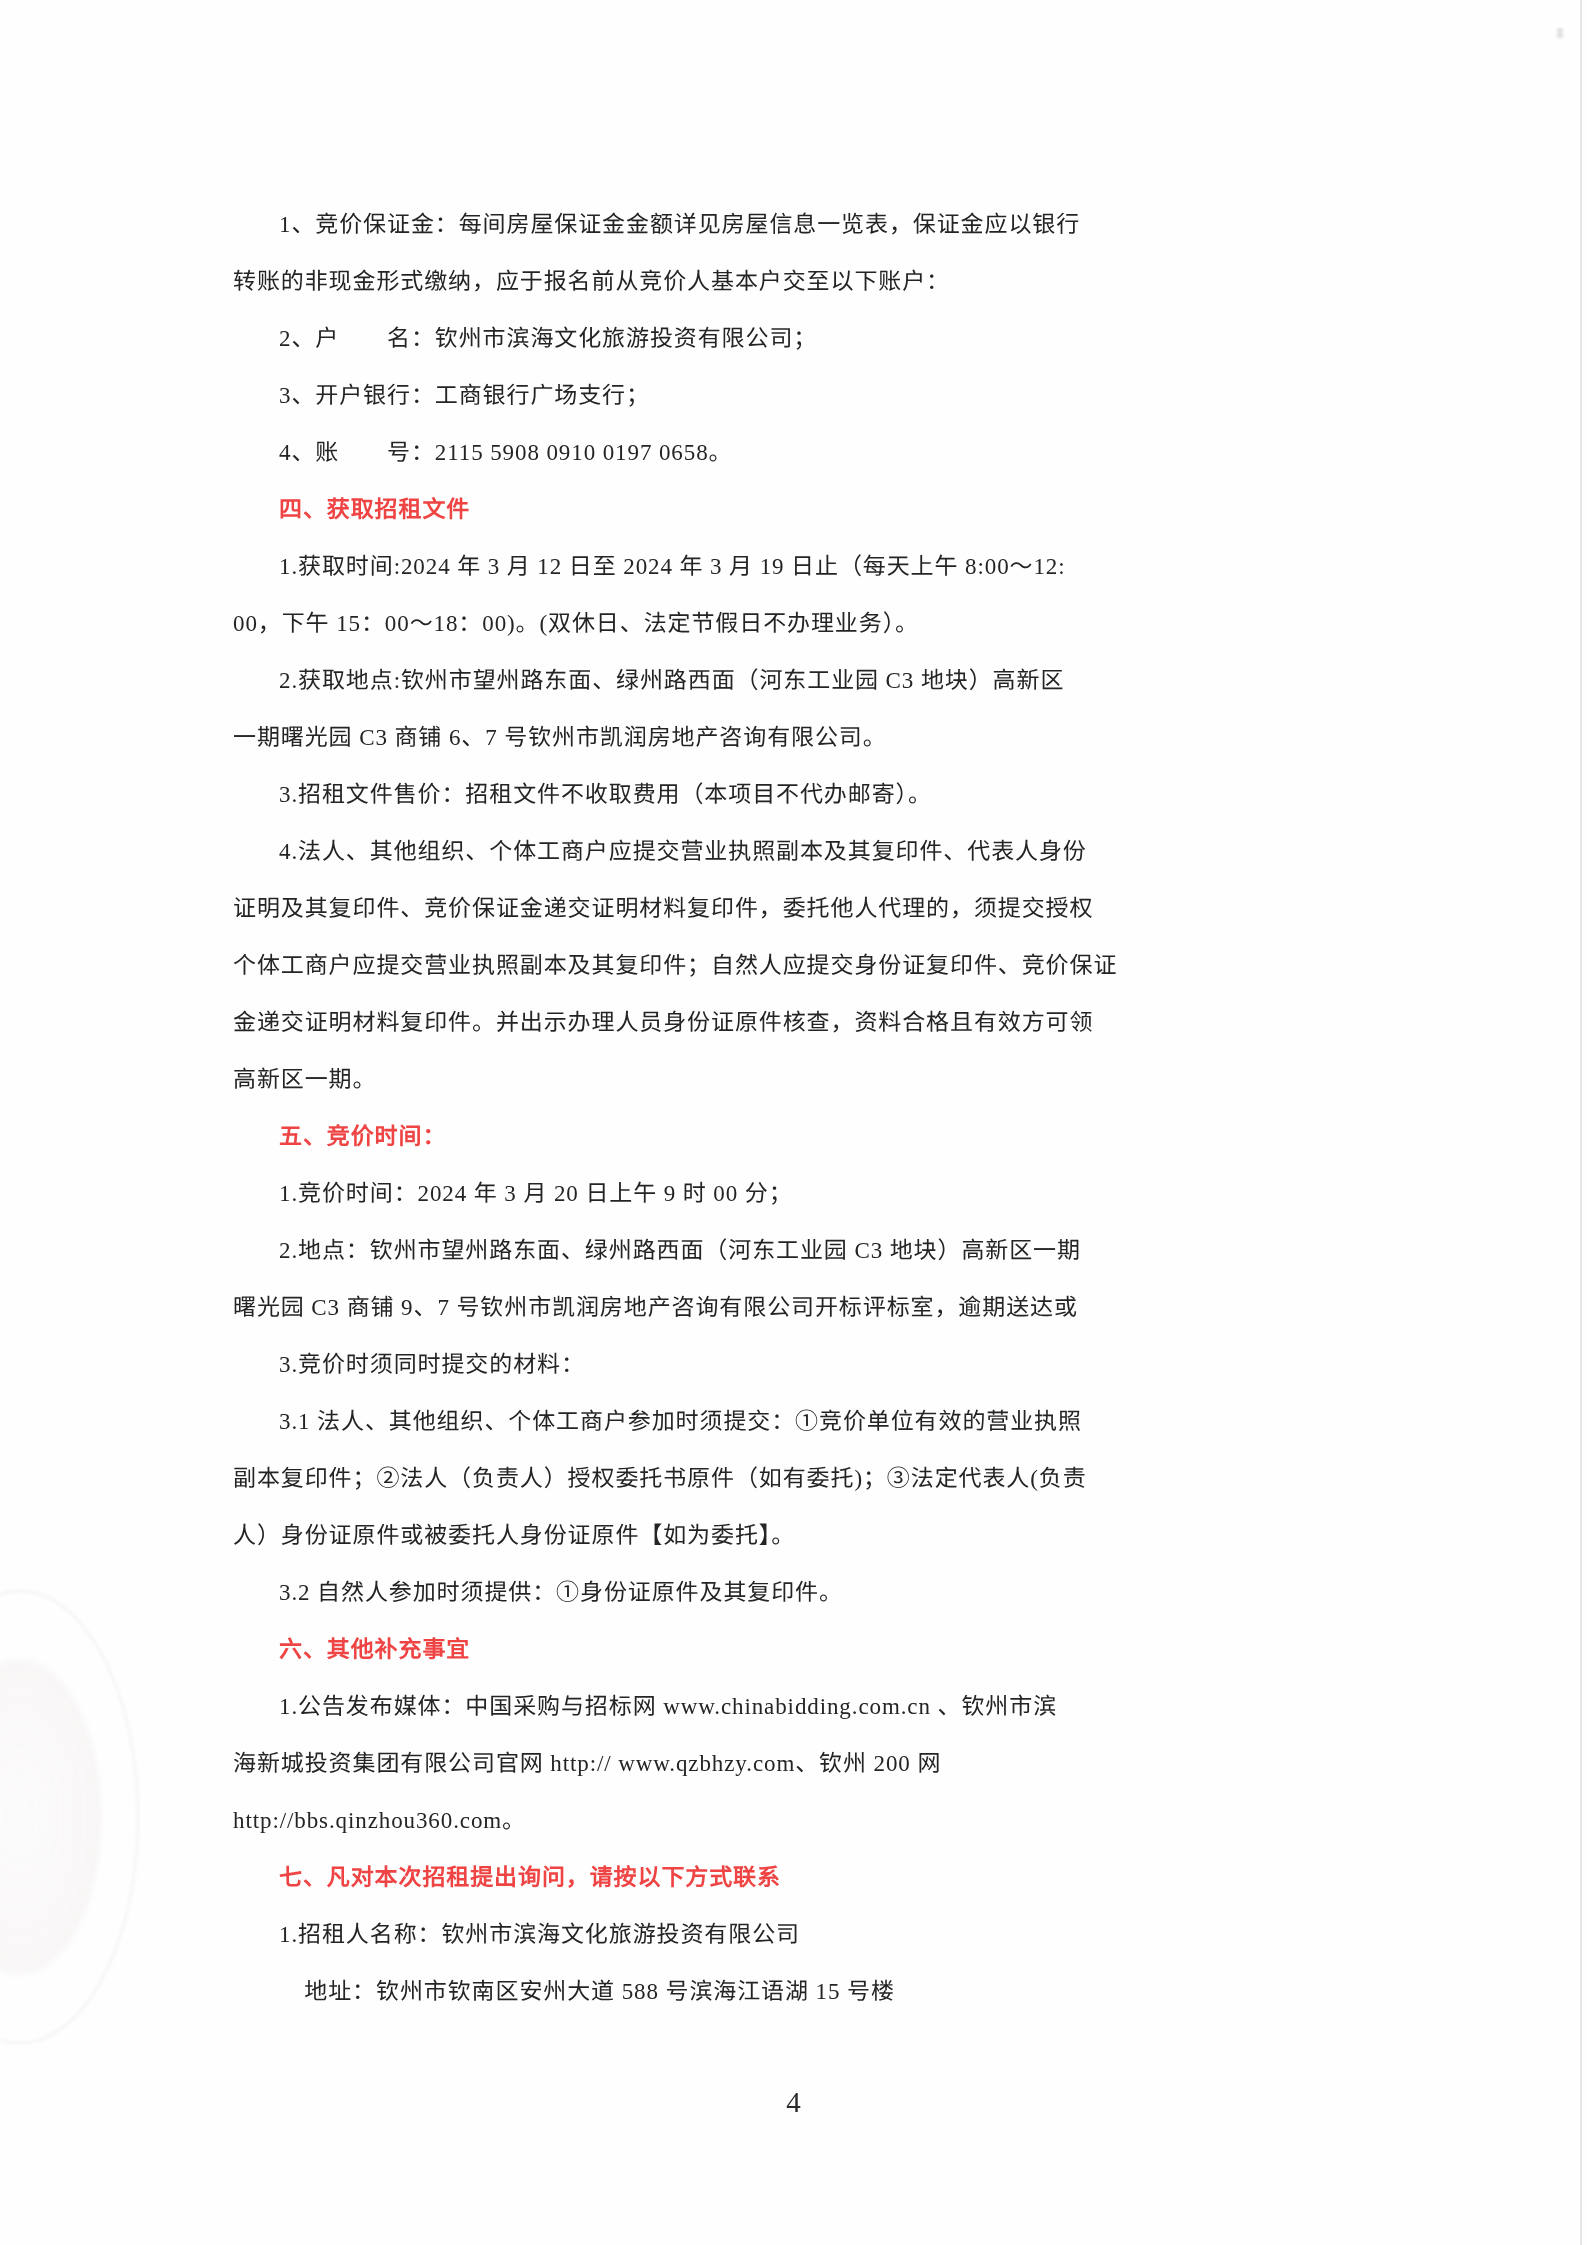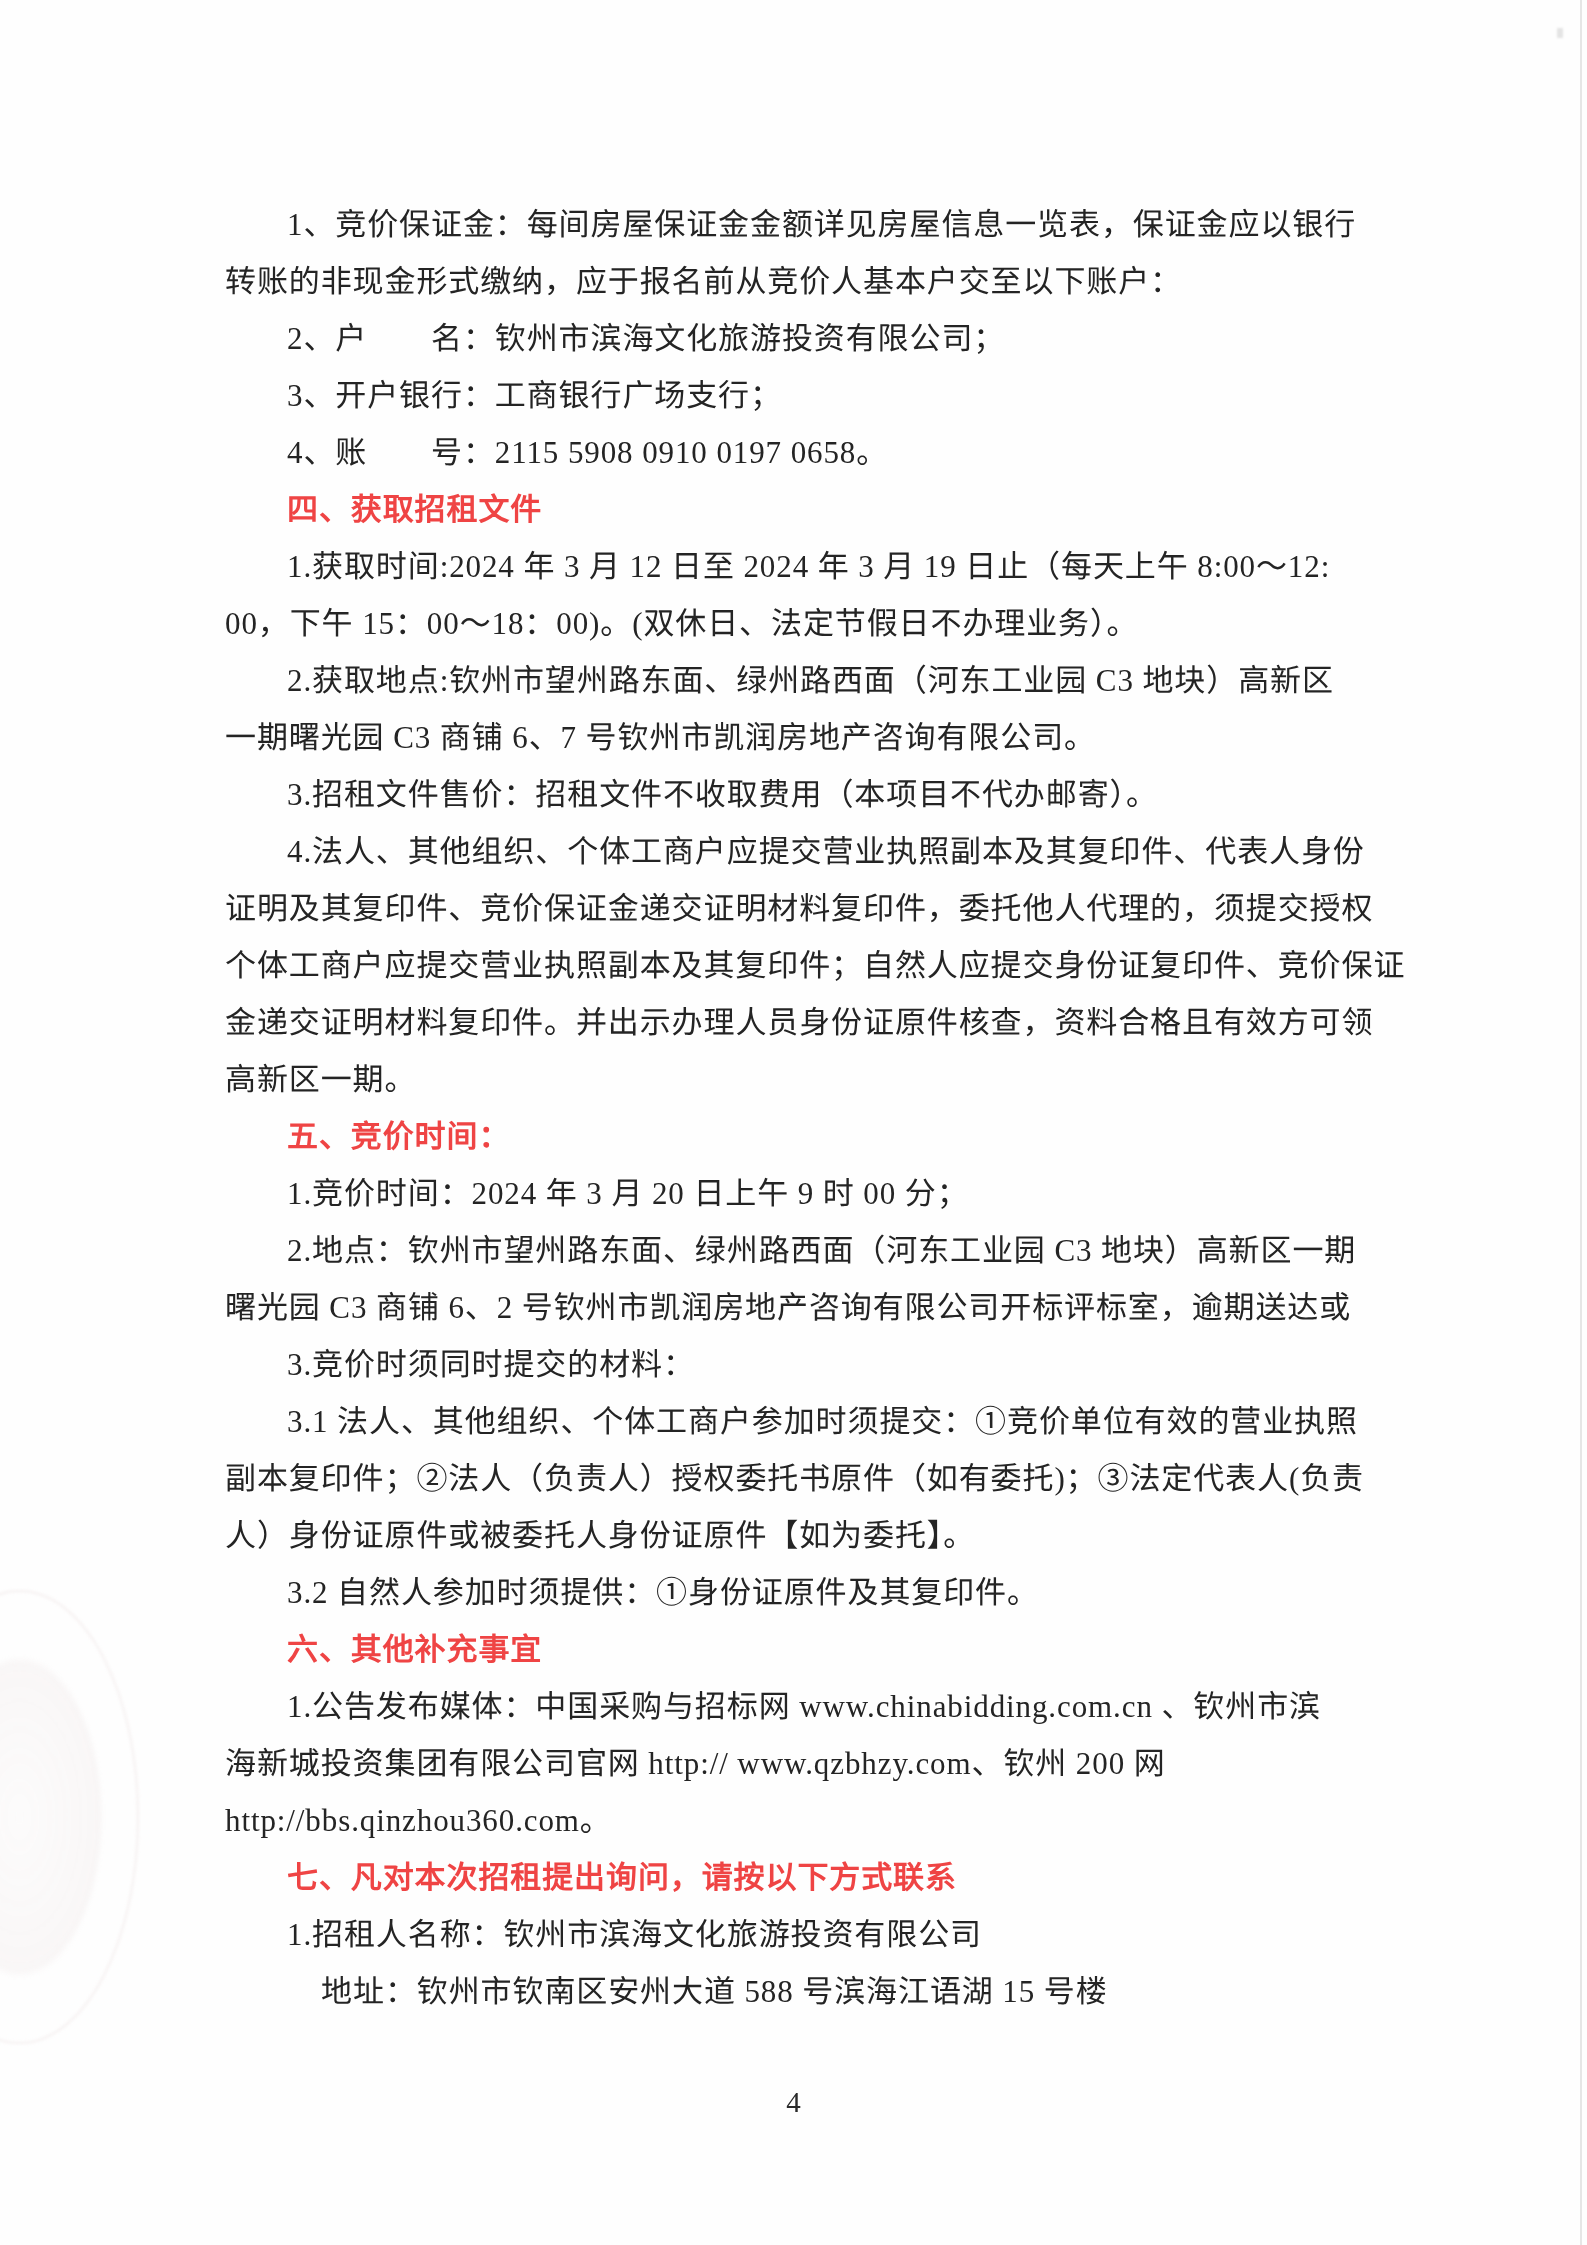--- a/index.html
+++ b/index.html
@@ -7,22 +7,22 @@
     position:relative;
     width:1587px;height:2245px;
     margin:0 auto;
     background:#fefefe;
     overflow:hidden;
     font-family:"Liberation Serif","DejaVu Serif",serif;
     color:#242424;
   }
   .content{
     position:absolute;
-    left:225px;top:196px;width:1253px;
-    font-size:31px;line-height:57px;letter-spacing:0.9px;
+    left:233px;top:196px;width:1253px;
+    font-size:23px;line-height:57px;letter-spacing:0.9px;
   }
   .block{margin:0;}
   .block .line{white-space:pre;}
   .block .line:first-child{text-indent:2em;}
   .block.deep .line:first-child{text-indent:3.1em;}
   .block.heading{
     font-family:"Liberation Sans","DejaVu Sans",sans-serif;
     font-weight:700;
     color:#ef4444;
   }
@@ -93,21 +93,21 @@
         <div class="line">高新区一期。</div>
       </div>
     <div class="block heading">
         <div class="line">五、竞价时间：</div>
       </div>
     <div class="block">
         <div class="line">1.竞价时间：2024 年 3 月 20 日上午 9 时 00 分；</div>
       </div>
     <div class="block">
         <div class="line">2.地点：钦州市望州路东面、绿州路西面（河东工业园 C3 地块）高新区一期</div>
-        <div class="line">曙光园 C3 商铺 6、2 号钦州市凯润房地产咨询有限公司开标评标室，逾期送达或</div>
+        <div class="line">曙光园 C3 商铺 9、7 号钦州市凯润房地产咨询有限公司开标评标室，逾期送达或</div>
       </div>
     <div class="block">
         <div class="line">3.竞价时须同时提交的材料：</div>
       </div>
     <div class="block">
         <div class="line">3.1 法人、其他组织、个体工商户参加时须提交：①竞价单位有效的营业执照</div>
         <div class="line">副本复印件；②法人（负责人）授权委托书原件（如有委托)；③法定代表人(负责</div>
         <div class="line">人）身份证原件或被委托人身份证原件【如为委托】。</div>
       </div>
     <div class="block">

